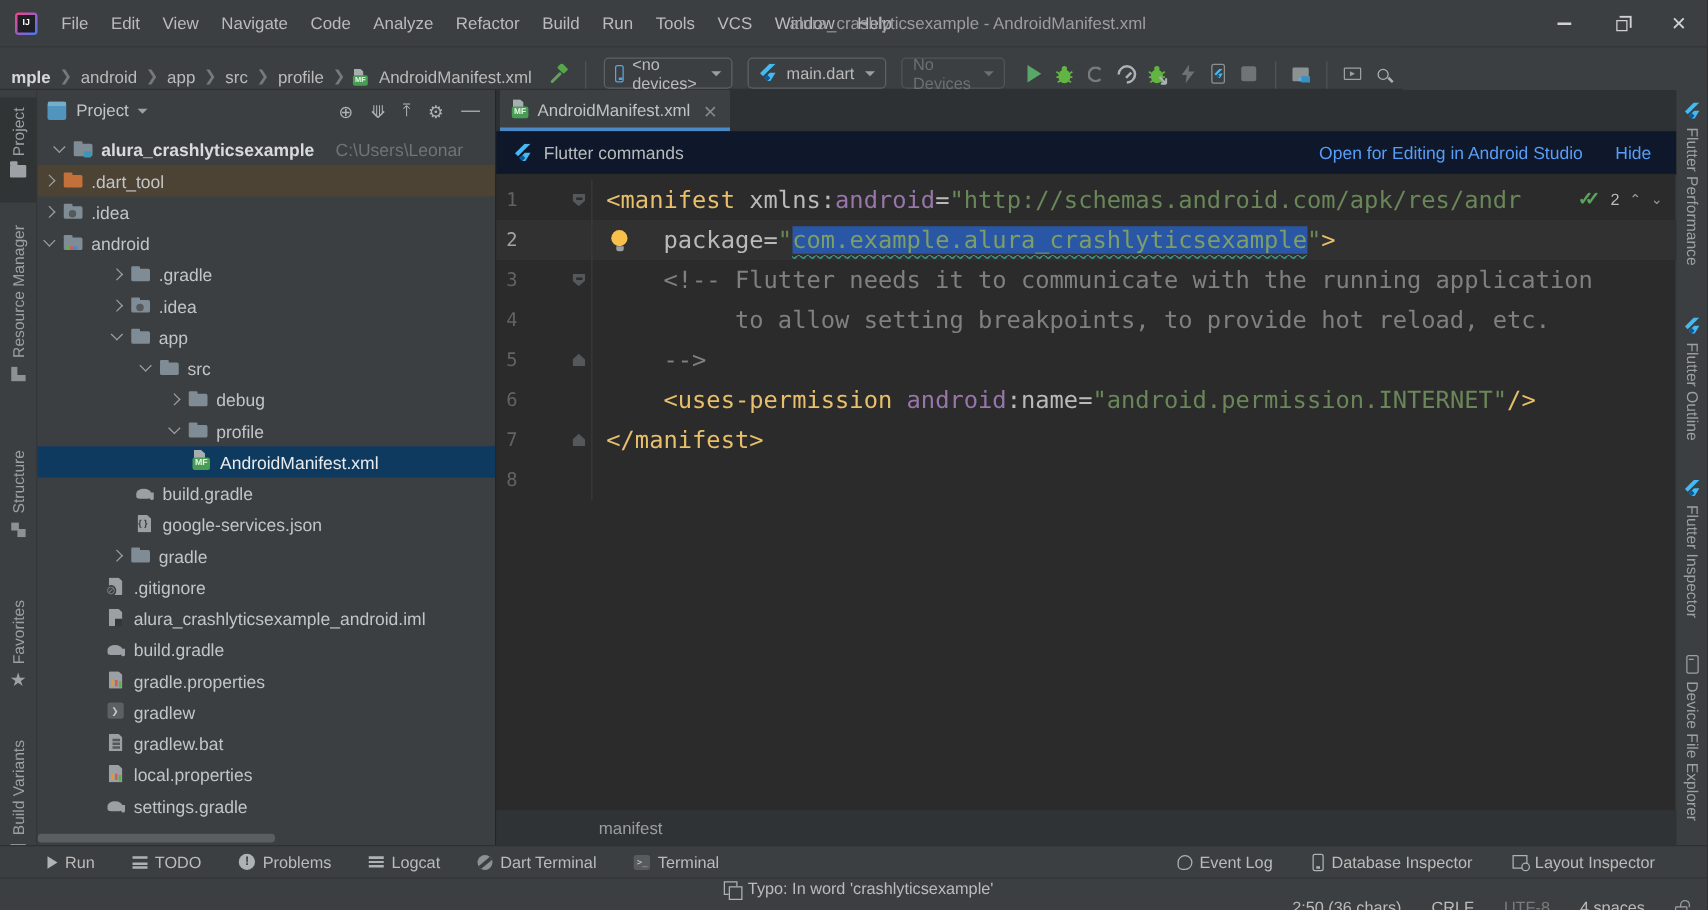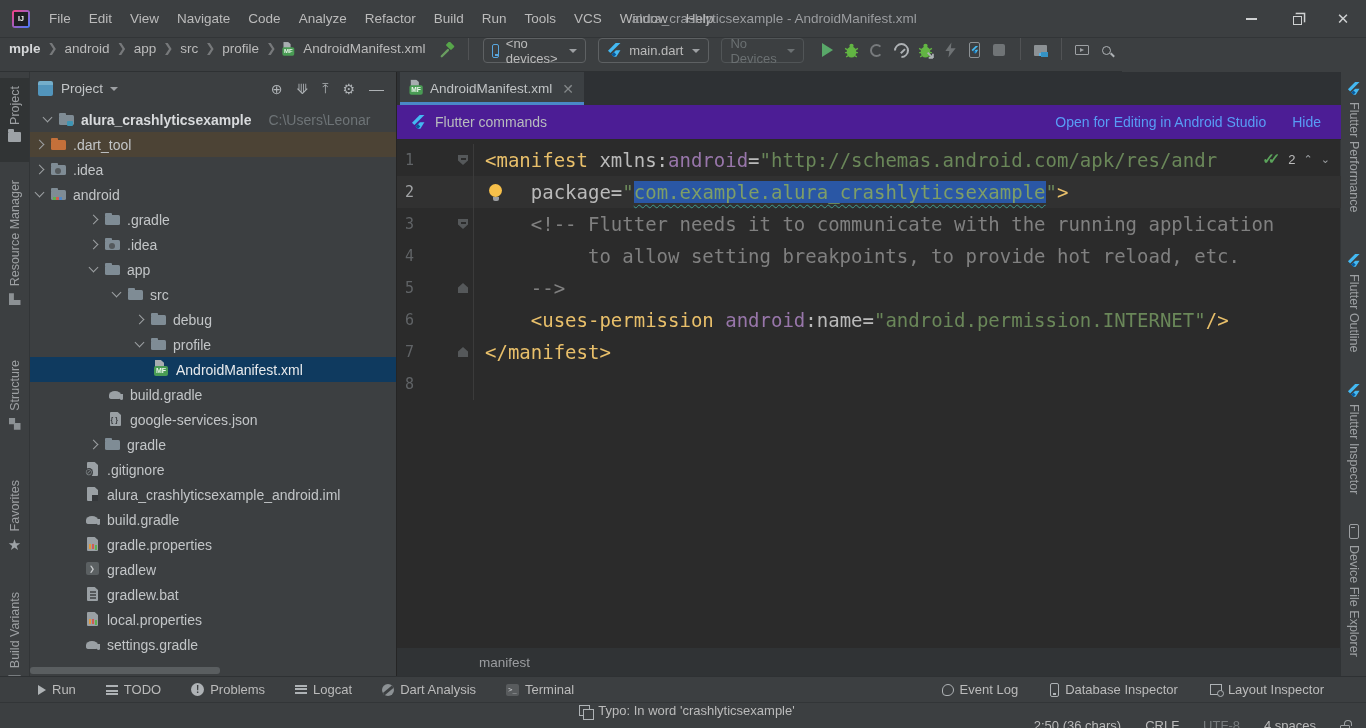--- a/index.html
+++ b/index.html
@@ -19,21 +19,21 @@
   .menus { display:flex; }
   .menus span { padding:4px 9px; font-size:13.5px; color:#bbbbbb; }
   .win-title { position:absolute; left:50%; transform:translateX(-18%); font-size:13.5px; color:#9b9da0; white-space:nowrap; }
   .win-controls { position:absolute; right:0; top:0; height:38px; display:flex; }
   .win-btn { width:46px; height:38px; display:flex; align-items:center; justify-content:center; color:#cfd1d2; }
   .wb-min i { display:block; width:11px; height:1.5px; background:#cfd1d2; }
   .wb-max i { display:block; width:9px; height:9px; border:1.2px solid #cfd1d2; box-shadow:2px -2px 0 -0.2px #3c3f41, 3px -3px 0 0.3px #cfd1d2; margin-top:2px;}
   .wb-close { font-size:15px; }
   
   .toolbar { position:absolute; left:0; top:38px; width:1122px; height:34px;
-    background:#3c3f41; border-bottom:1px solid #2e3133; display:flex; align-items:flex-start; }
+    background:#3c3f41; border-bottom:1px solid #2e3133; display:flex; align-items:flex-end; }
   .crumbs { display:flex; align-items:center; font-size:13.5px; padding-left:6px; white-space:nowrap; }
   .crumbs .crumb { color:#bbbbbb; padding:2px 3px; }
   .crumbs .crumb.first { color:#d5d7d9; font-weight:bold; }
   .crumbs .sep { color:#77797b; margin:0 4px; font-size:12px; }
   .tb-sep { width:1px; height:22px; background:#515355; margin:0 8px; }
   .tb-icon { width:24px; height:24px; display:flex; align-items:center; justify-content:center; margin:0 3px; }
   .dropdown { height:25px; border:1px solid #5e6163; border-radius:4px; display:flex;
     align-items:center; padding:0 8px; margin:0 6px; font-size:13px; color:#bbbbbb; }
   .dropdown.disabled { color:#6b7072; border-color:#515557; }
   .caret-down { width:0; height:0; border-left:4px solid transparent; border-right:4px solid transparent;
@@ -104,21 +104,21 @@
   .ico.iml::after { content:""; position:absolute; top:13px; left:8px; width:6px; height:6px; background:#34373a; z-index:1;}
   .hthumb { position:absolute; left:0; bottom:2px; width:190px; height:7px; background:#5a5e60; border-radius:3px; z-index:5;}
   
   .editor { position:absolute; left:396px; top:72px; width:944px; height:604px; background:#2b2b2b; border-left:1px solid #252525;}
   .tabstrip { position:absolute; left:0; top:0; width:944px; height:33px; background:#2e3134; }
   .tab { position:absolute; left:3px; top:0; height:33px; background:#3c4043; display:flex; align-items:center; padding:0 10px 0 8px; }
   .tab::after { content:""; position:absolute; left:0; right:0; bottom:0; height:3px; background:#4a88c7; }
   .tab .ico.mf { transform:scale(.95); margin-right:2px;}
   .tab .tlabel { font-size:13.5px; color:#c0c3c5; margin-right:10px; }
   .tab .tclose { color:#84888a; font-size:14px; }
-  .banner { position:absolute; left:0; top:33px; width:944px; height:35px; background:#4c1d95;
+  .banner { position:absolute; left:0; top:33px; width:944px; height:35px; background:#0f172a;
     border-bottom:1px solid #2a2a2a; display:flex; align-items:center; padding:0 20px 0 14px; }
   .banner .btitle { font-size:14px; color:#b8bcbe; margin-left:9px; }
   .banner .links { margin-left:auto; display:flex; gap:26px; }
   .banner .links span { color:#589df6; font-size:14px; }
   .codearea { position:absolute; left:0; top:68px; width:944px; height:508px; padding-top:4px;
     font-family:"DejaVu Sans Mono", monospace; font-size:19px; }
   .cline { height:32px; line-height:32px; display:flex; position:relative; }
   .cline.current { background:#313131; }
   .ln { width:58px; flex:none; padding-left:8px; font-size:15px; color:#606366; }
   .cline.current .ln { color:#a1a3a5; }
@@ -585,21 +585,21 @@
       <span class="bitem">
           <span class="g-bang">!</span>
           <span>Problems</span>
         </span>
       <span class="bitem">
           <span class="g-bars"></span>
           <span>Logcat</span>
         </span>
       <span class="bitem">
           <span class="g-dart"></span>
-          <span>Dart Analysis</span>
+          <span>Dart Terminal</span>
         </span>
       <span class="bitem">
           <span class="g-term">&gt;_</span>
           <span>Terminal</span>
         </span>
     </div>
     <div class="grp-r">
       <span class="bitem">
           <span class="g-bubble"></span>
           <span>Event Log</span>

